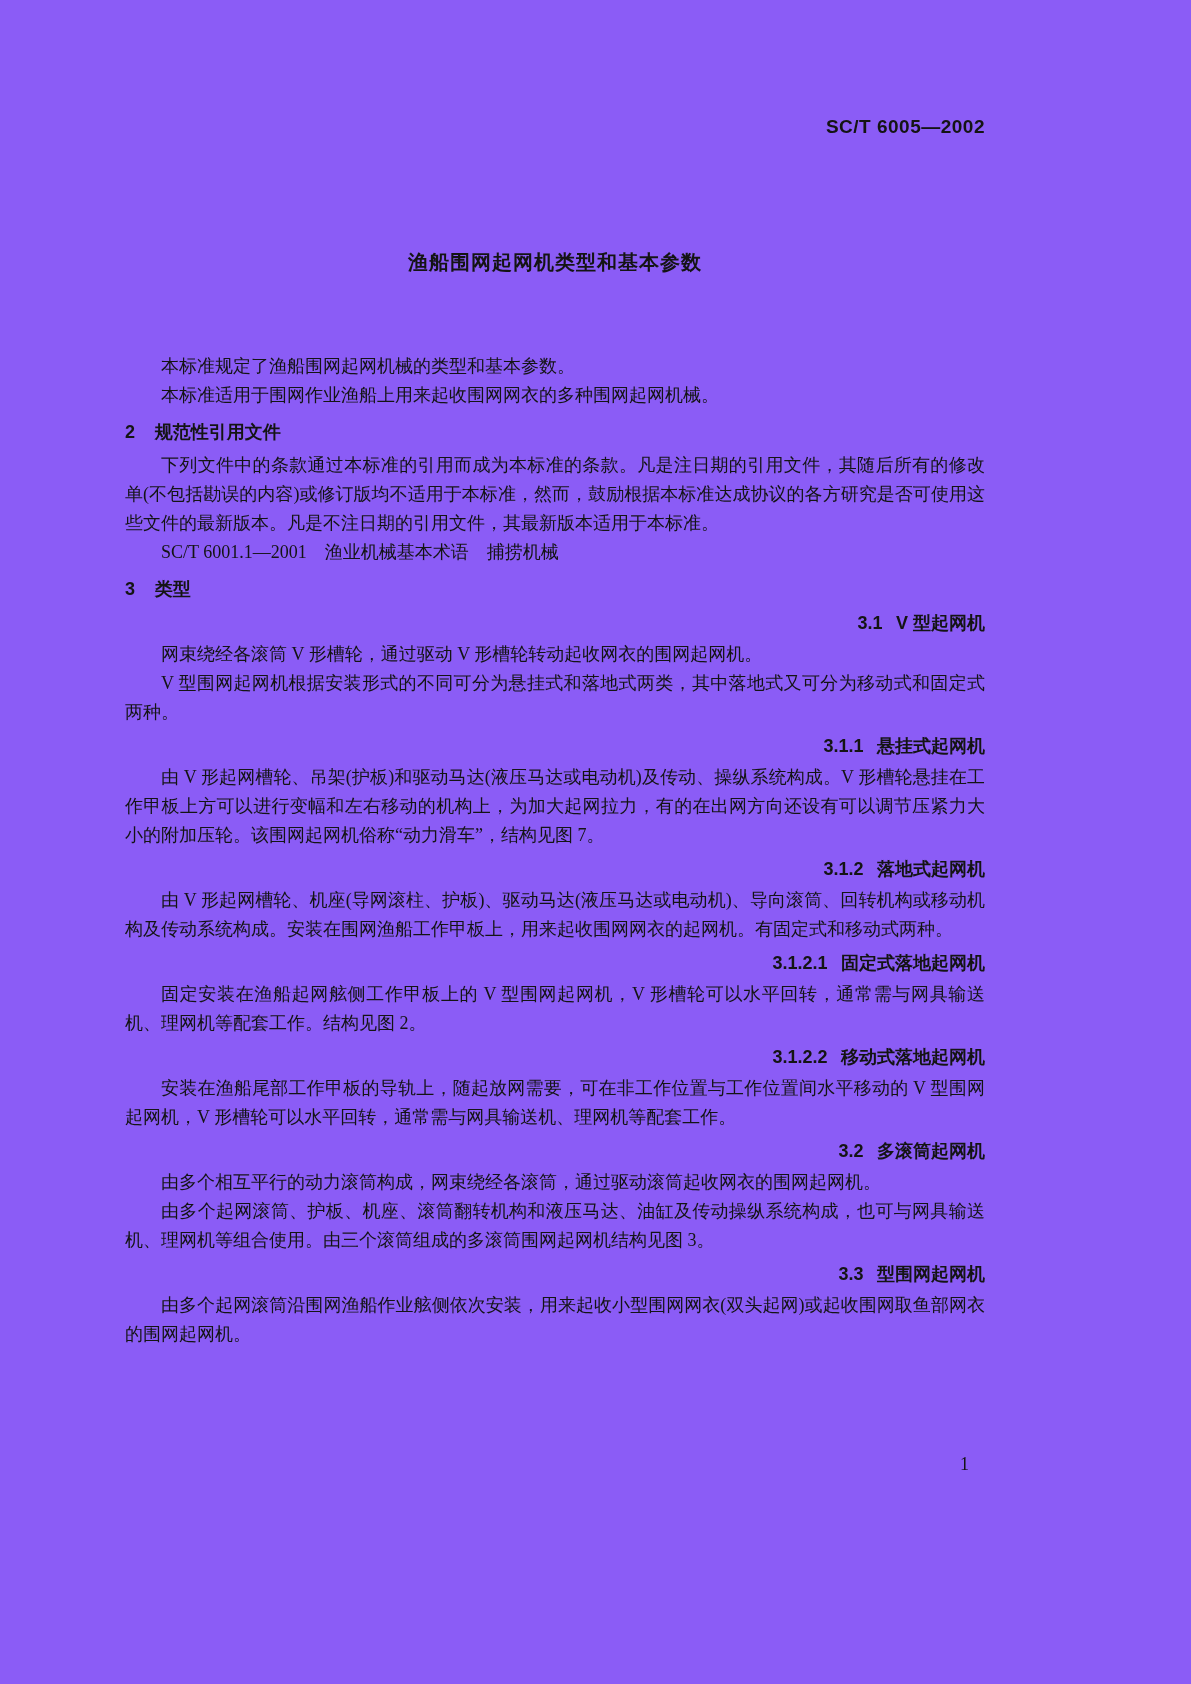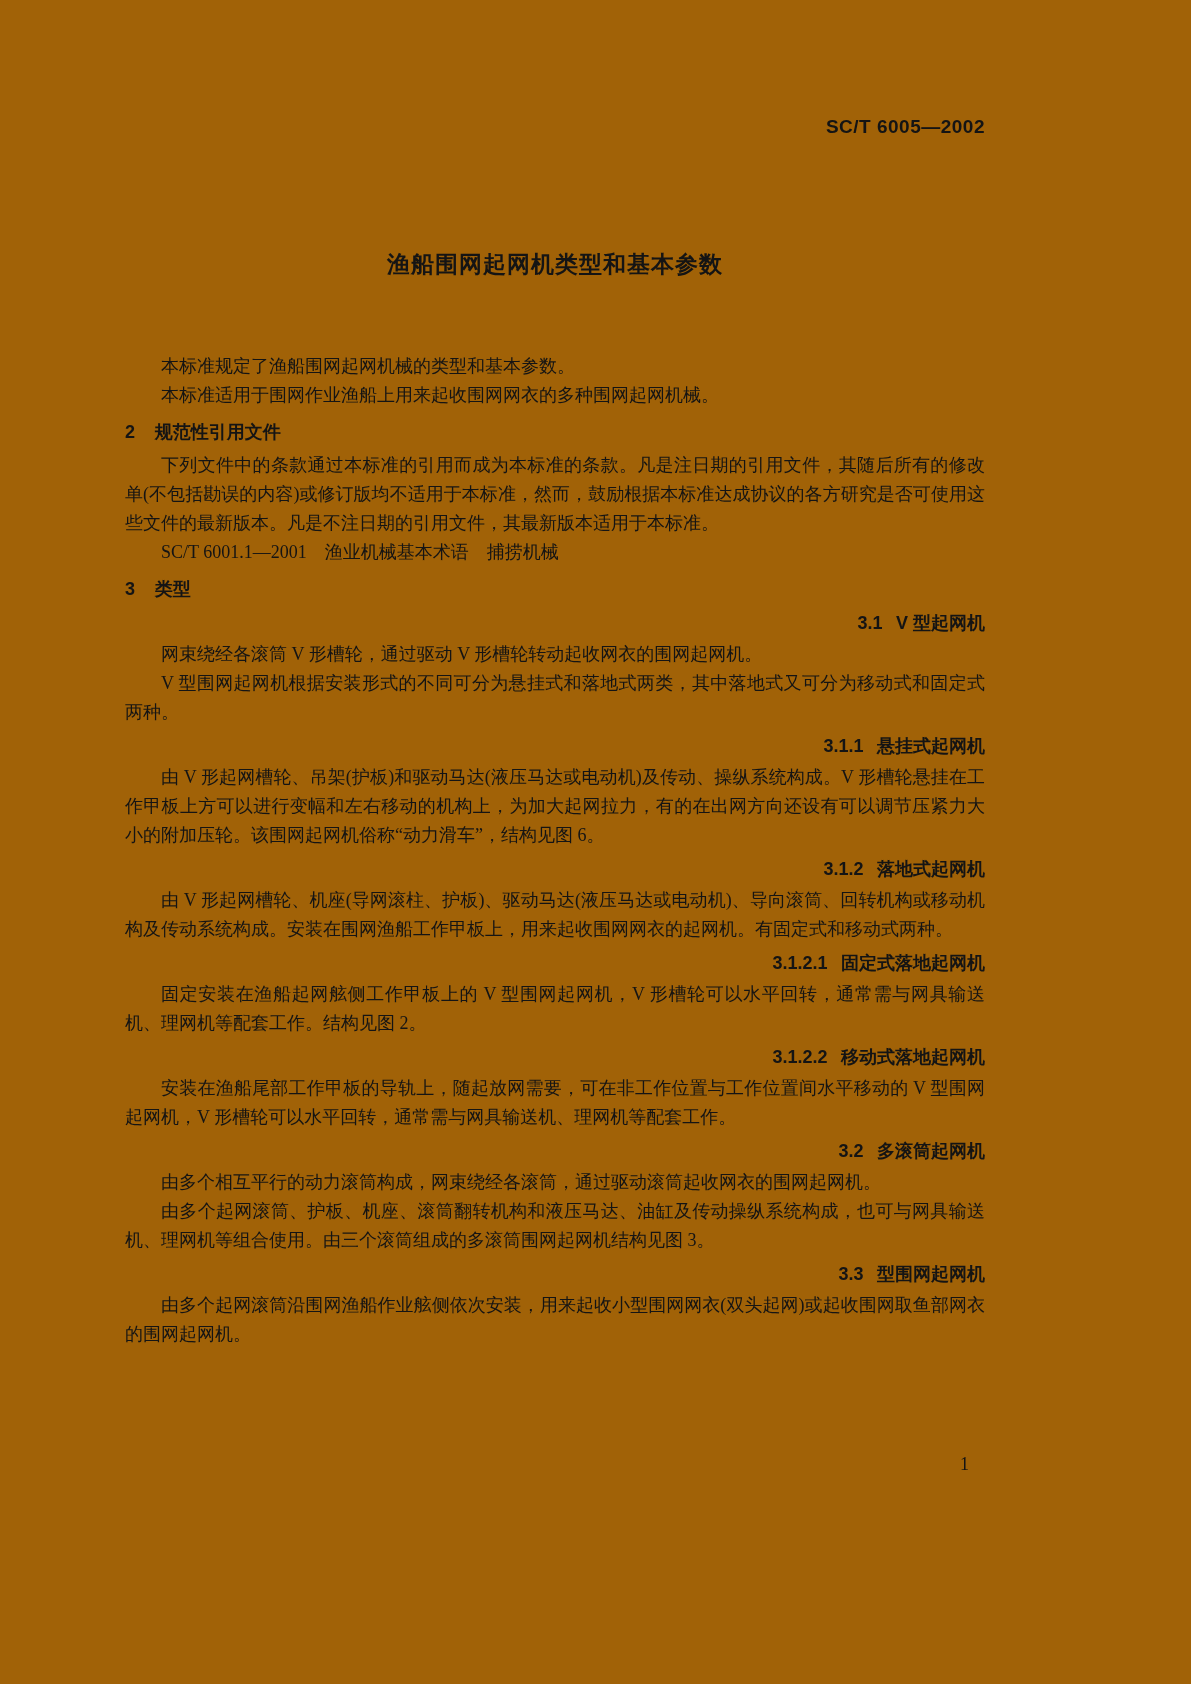--- a/index.html
+++ b/index.html
@@ -2,21 +2,21 @@
 <html><head>
 <meta charset="utf-8">
 <style>
   * { box-sizing: border-box; }
   html, body { margin: 0; padding: 0; background: #e8e8e8; }
   .page {
     position: relative;
     width: 1191px;
     height: 1684px;
     margin: 0 auto;
-    background: #a16207;
+    background: #8b5cf6;
     color: #141414;
     font-family: "Liberation Serif", "DejaVu Serif", serif;
     overflow: hidden;
   }
   .doc-number {
     position: absolute;
     top: 116px;
     right: 206px;
     font-family: "Liberation Sans", "DejaVu Sans", sans-serif;
     font-weight: bold;
@@ -25,21 +25,21 @@
   }
   .doc-title {
     position: absolute;
     top: 249px;
     left: 125px;
     width: 860px;
     margin: 0;
     text-align: center;
     font-family: "Liberation Sans", "DejaVu Sans", sans-serif;
     font-weight: bold;
-    font-size: 23px;
+    font-size: 20px;
     letter-spacing: 1px;
   }
   .content {
     position: absolute;
     top: 352px;
     left: 125px;
     width: 860px;
     font-size: 18px;
     line-height: 29px;
   }
@@ -96,21 +96,21 @@
 
     <div class="heading lvl2">
       <span class="num">3.1</span><span class="lbl">V 型起网机</span>
     </div>
     <p class="para">网束绕经各滚筒 V 形槽轮，通过驱动 V 形槽轮转动起收网衣的围网起网机。</p>
     <p class="para">V 型围网起网机根据安装形式的不同可分为悬挂式和落地式两类，其中落地式又可分为移动式和固定式两种。</p>
 
     <div class="heading lvl2">
       <span class="num">3.1.1</span><span class="lbl">悬挂式起网机</span>
     </div>
-    <p class="para">由 V 形起网槽轮、吊架(护板)和驱动马达(液压马达或电动机)及传动、操纵系统构成。V 形槽轮悬挂在工作甲板上方可以进行变幅和左右移动的机构上，为加大起网拉力，有的在出网方向还设有可以调节压紧力大小的附加压轮。该围网起网机俗称“动力滑车”，结构见图 6。</p>
+    <p class="para">由 V 形起网槽轮、吊架(护板)和驱动马达(液压马达或电动机)及传动、操纵系统构成。V 形槽轮悬挂在工作甲板上方可以进行变幅和左右移动的机构上，为加大起网拉力，有的在出网方向还设有可以调节压紧力大小的附加压轮。该围网起网机俗称“动力滑车”，结构见图 7。</p>
 
     <div class="heading lvl2">
       <span class="num">3.1.2</span><span class="lbl">落地式起网机</span>
     </div>
     <p class="para">由 V 形起网槽轮、机座(导网滚柱、护板)、驱动马达(液压马达或电动机)、导向滚筒、回转机构或移动机构及传动系统构成。安装在围网渔船工作甲板上，用来起收围网网衣的起网机。有固定式和移动式两种。</p>
 
     <div class="heading lvl2">
       <span class="num">3.1.2.1</span><span class="lbl">固定式落地起网机</span>
     </div>
     <p class="para">固定安装在渔船起网舷侧工作甲板上的 V 型围网起网机，V 形槽轮可以水平回转，通常需与网具输送机、理网机等配套工作。结构见图 2。</p>

